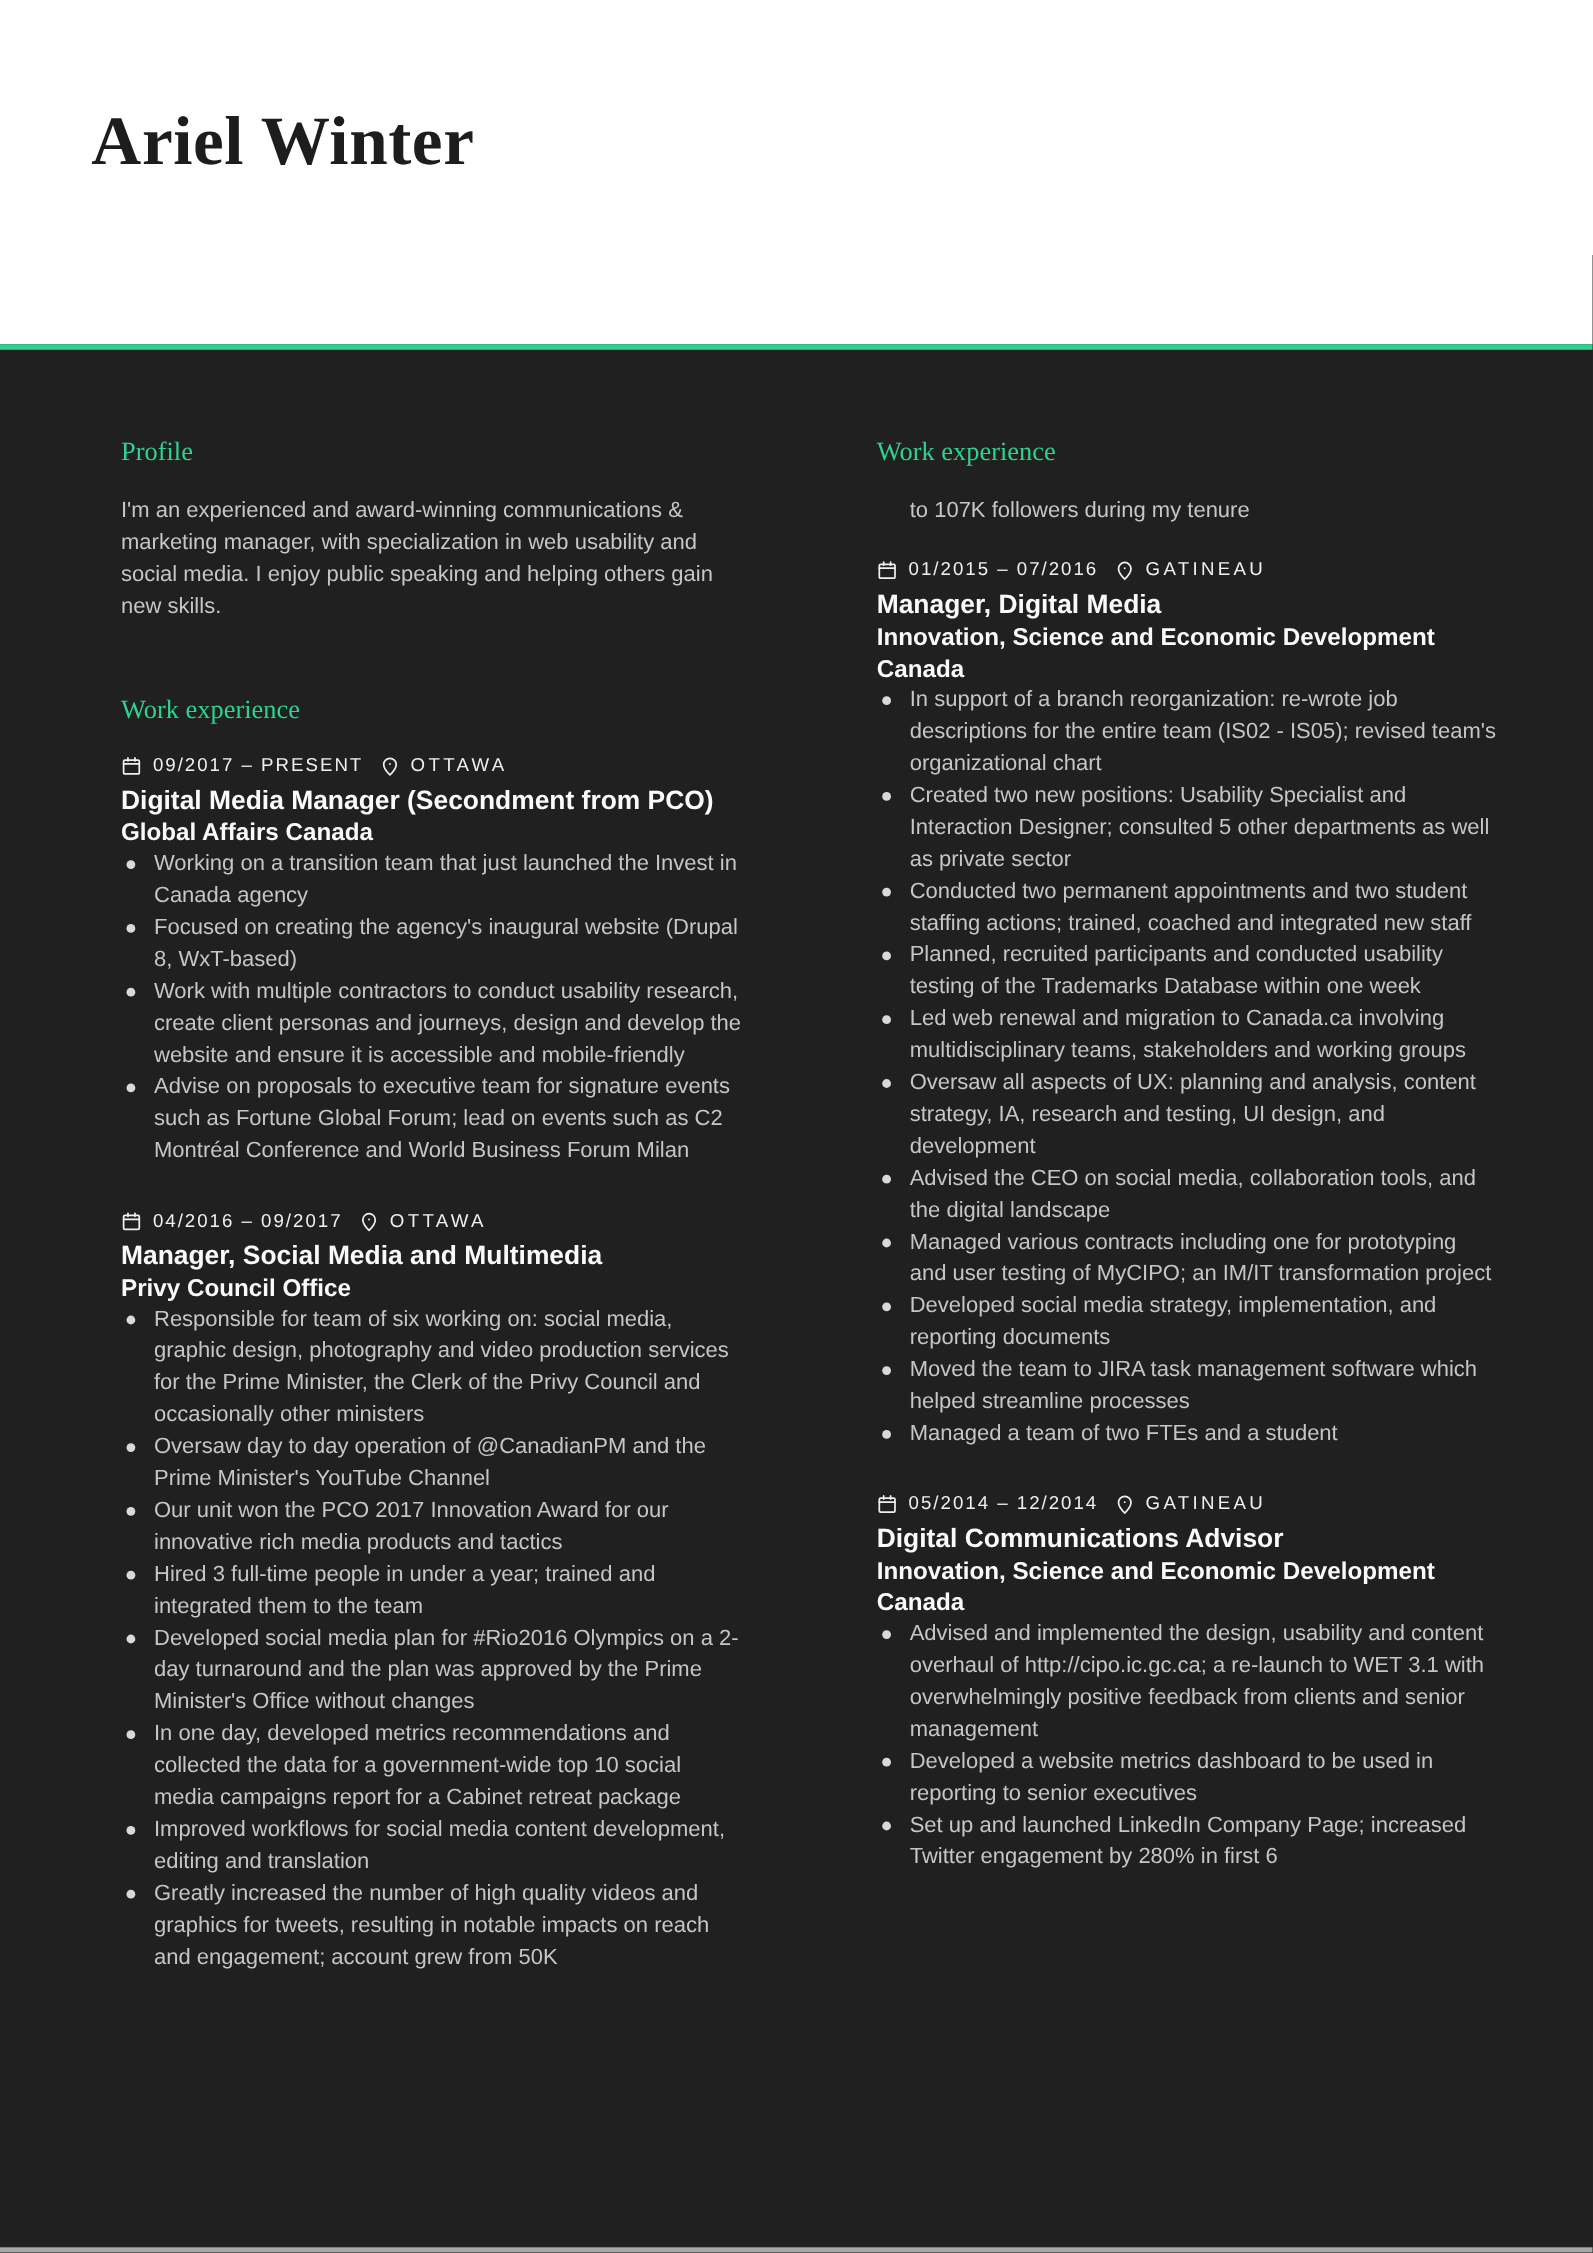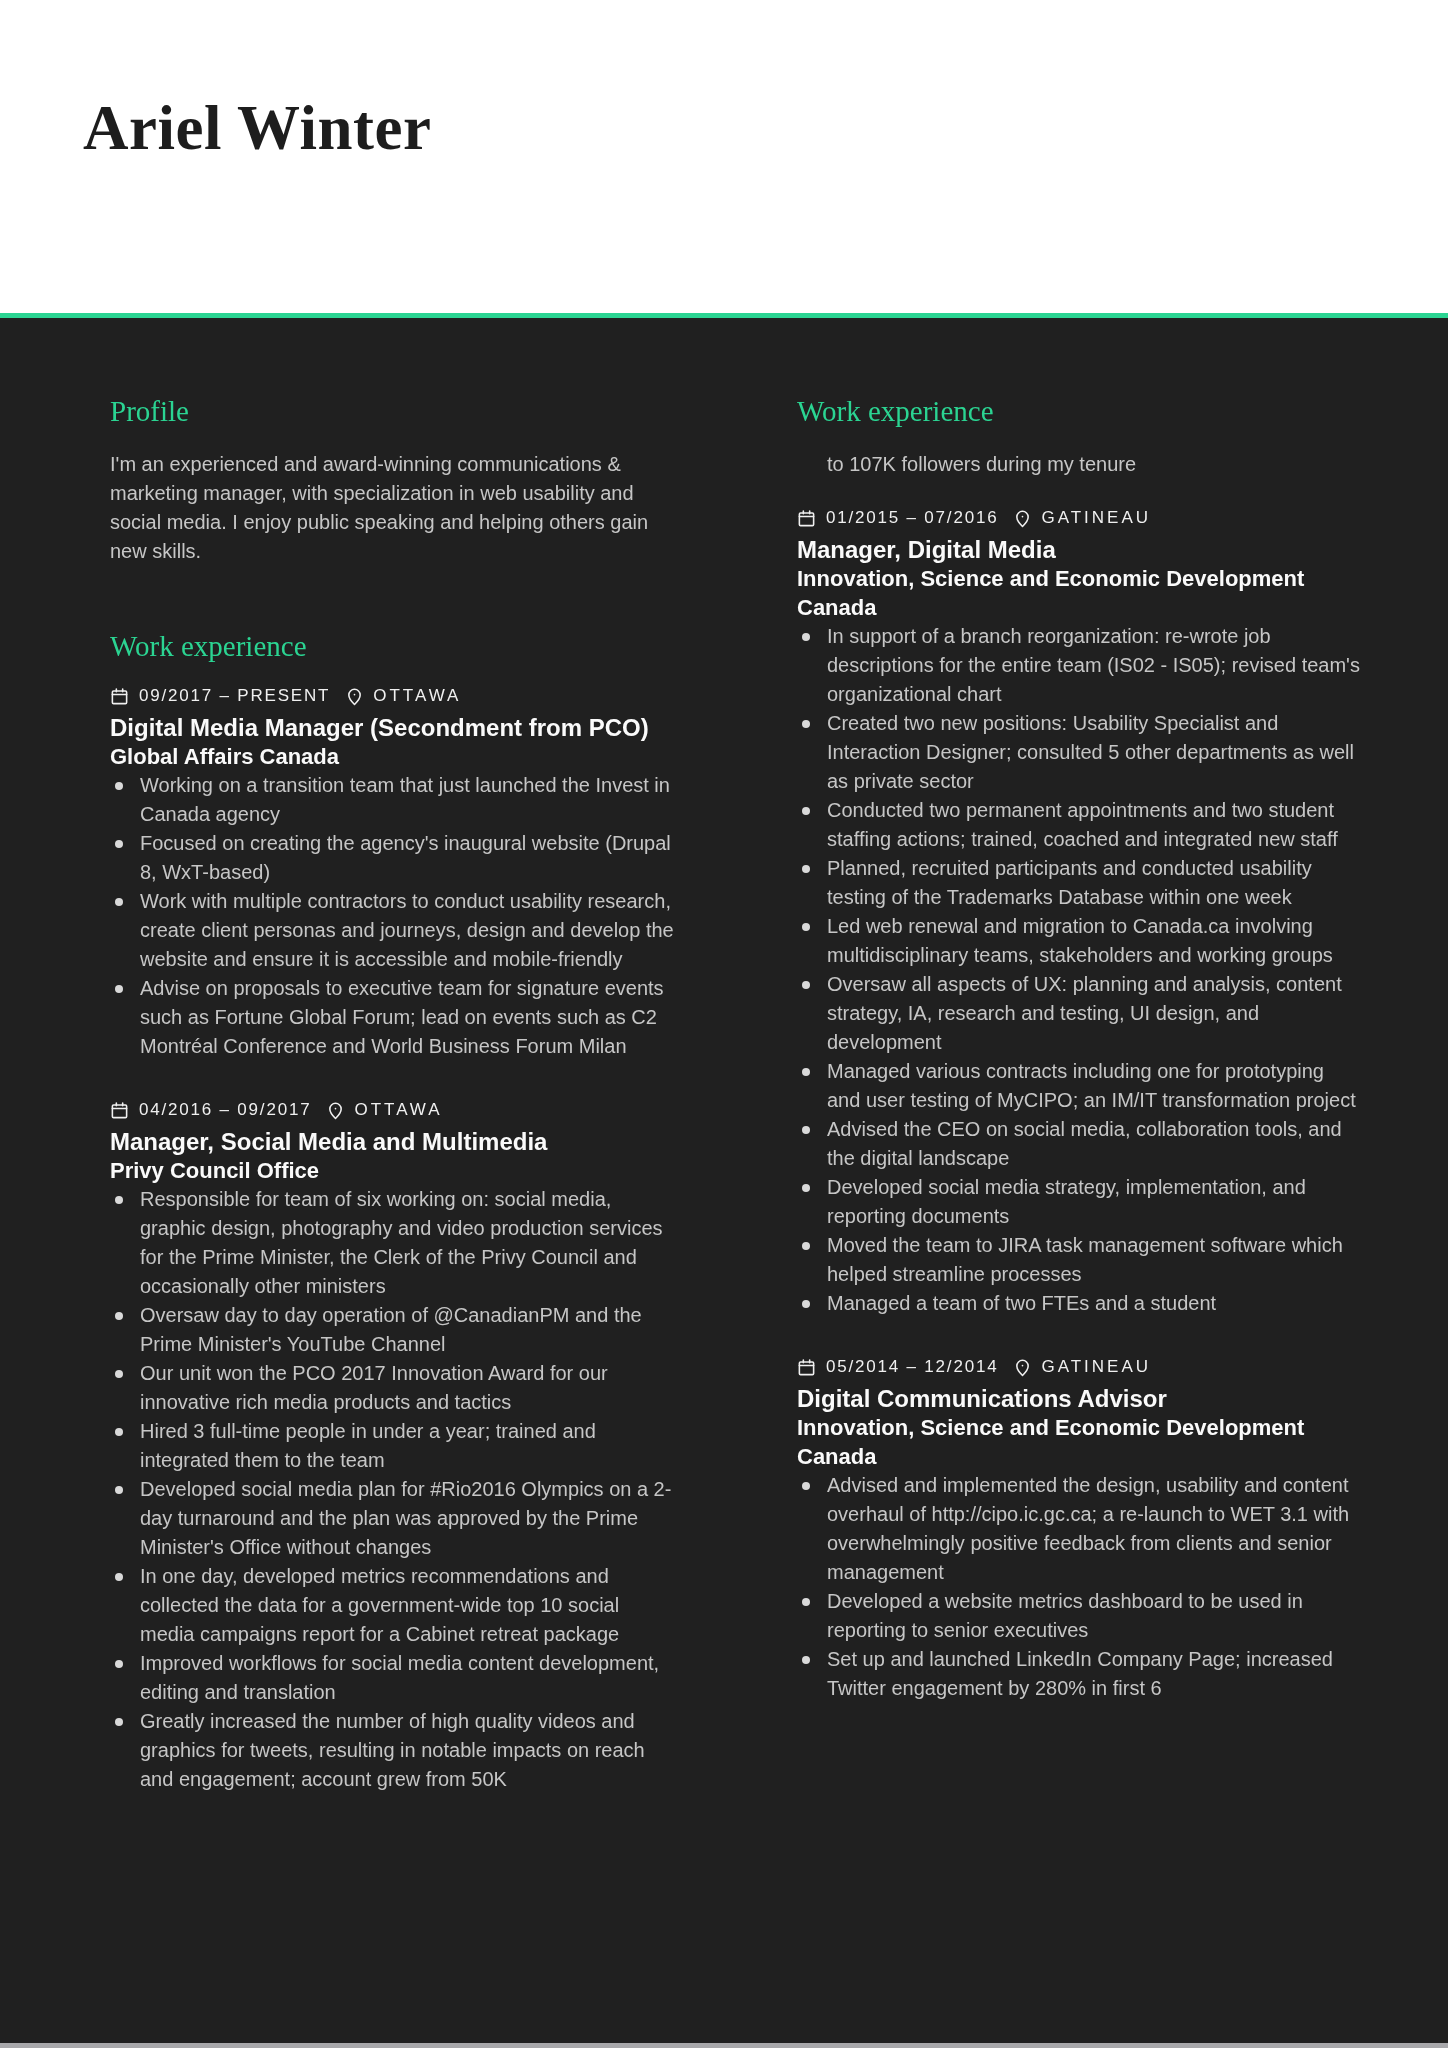--- a/index.html
+++ b/index.html
@@ -29,21 +29,21 @@
 
   
   .divider{height:5px;background:var(--accent)}
 
   
   .bodygrid{display:flex;padding:76px 86px 0 110px;color:var(--body-text)}
   .col-left{width:566px;margin-right:121px;flex:none}
   .col-right{width:565px;flex:none}
 
   .sec{font-family:"Liberation Serif","DejaVu Serif",serif;font-weight:400;
-       font-size:29px;line-height:34px;color:var(--accent);margin:0 0 22px}
+       font-size:24px;line-height:34px;color:var(--accent);margin:0 0 22px}
   .ptext{font-size:20px;line-height:29px;margin:16px 0 63px}
   .continuation{font-size:20px;line-height:29px;padding-left:30px;margin:0 0 28px}
 
   .job + .job{margin-top:38px}
   .meta{display:flex;align-items:center;height:22px;margin-bottom:6px;
         color:var(--meta-text);font-size:17px;letter-spacing:1.8px;white-space:nowrap}
   .meta .mic{display:inline-flex;align-items:center;margin-right:10px}
   .meta .pin{margin-left:16px}
   .meta .city{letter-spacing:3px}
   .title{font-size:24px;line-height:29px;font-weight:700;color:var(--strong-text)}
@@ -161,22 +161,22 @@
     </div>
     <h3 class="title">Manager, Digital Media</h3>
     <h4 class="company">Innovation, Science and Economic Development Canada</h4>
     <ul class="bullets">
               <li>In support of a branch reorganization: re-wrote job descriptions for the entire team (IS02 - IS05); revised team's organizational chart</li>
               <li>Created two new positions: Usability Specialist and Interaction Designer; consulted 5 other departments as well as private sector</li>
               <li>Conducted two permanent appointments and two student staffing actions; trained, coached and integrated new staff</li>
               <li>Planned, recruited participants and conducted usability testing of the Trademarks Database within one week</li>
               <li>Led web renewal and migration to Canada.ca involving multidisciplinary teams, stakeholders and working groups</li>
               <li>Oversaw all aspects of UX: planning and analysis, content strategy, IA, research and testing, UI design, and development</li>
+              <li>Advised the CEO on social media, collaboration tools, and the digital landscape</li>
               <li>Managed various contracts including one for prototyping and user testing of MyCIPO; an IM/IT transformation project</li>
-              <li>Advised the CEO on social media, collaboration tools, and the digital landscape</li>
               <li>Developed social media strategy, implementation, and reporting documents</li>
               <li>Moved the team to JIRA task management software which helped streamline processes</li>
               <li>Managed a team of two FTEs and a student</li>
             </ul>
   </article>
 
   <article class="job">
     <div class="meta">
       <span class="mic">
         <svg width="19" height="19" viewBox="0 0 24 24" fill="none" stroke="#f0f0f0" stroke-width="2" stroke-linecap="round" stroke-linejoin="round">

